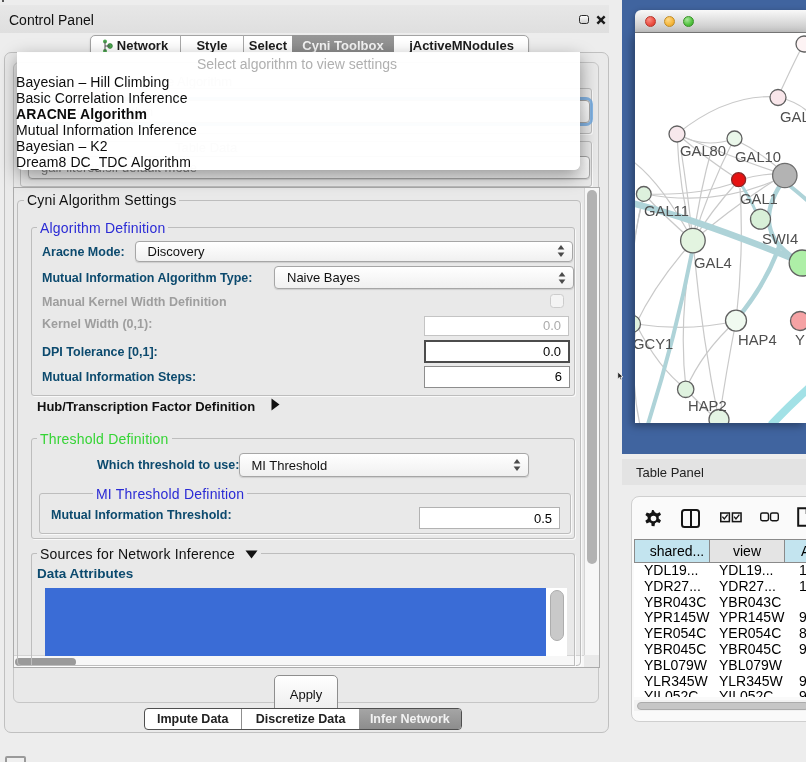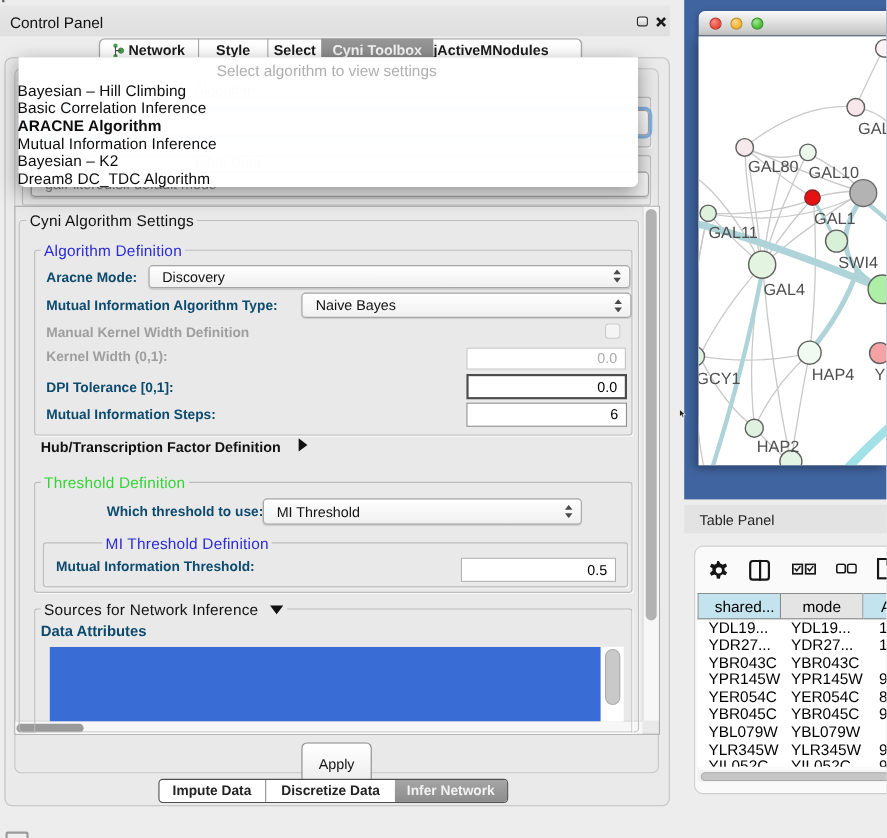--- a/index.html
+++ b/index.html
@@ -33,21 +33,21 @@
         <circle cx="8" cy="7" r="2.4" fill="#49a94d" stroke="#2c7330" stroke-width="0.7"></circle>
         <circle cx="3" cy="12" r="2" fill="#49a94d"></circle>
         <path d="M3 2.5 L3 12 M3 7 L8 7" stroke="#555" stroke-width="1" fill="none"></path>
       </svg>
     Network</div>
   <div style="width:0;border-left:1px solid #a9a9a9;height:21px;"></div>
   <div style="width:62px;text-align:center;">Style</div>
   <div style="width:0;border-left:1px solid #a9a9a9;height:21px;"></div>
   <div style="width:48px;text-align:center;">Select</div>
   <div style="width:102px;height:21px;line-height:21px;text-align:center;background:linear-gradient(#979797,#8a8a8a);color:#f5f5f5;">Cyni Toolbox</div>
-  <div style="width:135px;text-align:left;">jActiveMNodules</div>
+  <div style="width:135px;text-align:center;">jActiveMNodules</div>
 </div>
 
 <div class="abs" style="left:4px;top:52px;width:605px;height:681px;background:#eaeaea;border:1px solid #c0c0c0;border-radius:7px;"></div>
 <div class="abs" style="left:13px;top:62px;width:586px;height:641px;background:#e9e9e9;border:1px solid #c6c6c6;border-radius:6px;"></div>
 
 <div class="abs" style="left:120px;top:74px;font-size:13px;color:#999;">Inference Algorithm</div>
 <div class="group" style="left:20px;top:88px;width:572px;height:46px;"></div>
 <div class="combo" style="left:28px;top:100px;width:562px;height:23px;box-shadow:0 0 0 3px rgba(106,165,224,0.8);">
   <span style="padding-left:12px;color:#888;">ARACNE Algorithm</span>
 </div>
@@ -254,21 +254,21 @@
     <rect x="0.8" y="0.8" width="9" height="9" rx="2" fill="none" stroke="#151515" stroke-width="1.6"></rect>
     <rect x="12.2" y="0.8" width="9" height="9" rx="2" fill="none" stroke="#151515" stroke-width="1.6"></rect>
   </svg>
 <svg class="abs" style="left:797px;top:507px;" width="16" height="20" viewBox="0 0 16 20">
     <path d="M1.2 1.2 L10 1.2 L14.8 6 L14.8 18.8 L1.2 18.8 Z" fill="none" stroke="#151515" stroke-width="2"></path>
     <path d="M9.5 1.2 L9.5 6.3 L14.8 6.3" fill="none" stroke="#151515" stroke-width="1.6"></path>
   </svg>
 
 <div class="abs" style="left:634px;top:539px;width:172px;height:158px;overflow:hidden;font-size:14px;color:#000;background:#fff;">
   <div class="abs" style="left:0;top:0;width:75px;height:24px;background:#c3e4ef;border:1px solid #8a8a8a;border-right:none;text-align:center;line-height:23px;text-indent:10px;">shared...</div>
-  <div class="abs" style="left:75px;top:0;width:76px;height:24px;background:#e4e4e4;border:1px solid #8a8a8a;text-align:center;line-height:23px;">mode</div>
+  <div class="abs" style="left:75px;top:0;width:76px;height:24px;background:#e4e4e4;border:1px solid #8a8a8a;text-align:center;line-height:23px;">view</div>
   <div class="abs" style="left:151px;top:0;width:55px;height:24px;background:#c3e4ef;border:1px solid #8a8a8a;border-left:none;line-height:23px;text-indent:16px;">A</div>
   <div class="abs" style="left:10px;top:24px;line-height:15.8px;">YDL19...<br>YDR27...<br>YBR043C<br>YPR145W<br>YER054C<br>YBR045C<br>YBL079W<br>YLR345W<br>YIL052C</div>
   <div class="abs" style="left:85px;top:24px;line-height:15.8px;">YDL19...<br>YDR27...<br>YBR043C<br>YPR145W<br>YER054C<br>YBR045C<br>YBL079W<br>YLR345W<br>YIL052C</div>
   <div class="abs" style="left:165px;top:24px;line-height:15.8px;">13<br>12<br><br>9.<br>8.<br>9.<br><br>9.<br>9.</div>
 </div>
 <div class="abs" style="left:634px;top:700px;width:172px;height:11px;background:#f2f2f2;"></div>
 <div class="abs" style="left:637px;top:702px;width:172px;height:7.5px;background:#c6c6c6;border:1px solid #ababab;border-radius:4px;"></div>
 
 <svg class="abs" style="left:616.5px;top:372px;" width="7" height="9" viewBox="0 0 10 13">
     <path d="M1 0 L1 10 L3.6 7.8 L5.2 11.5 L7 10.7 L5.4 7.2 L8.6 7 Z" fill="#222" stroke="#fff" stroke-width="1"></path>

